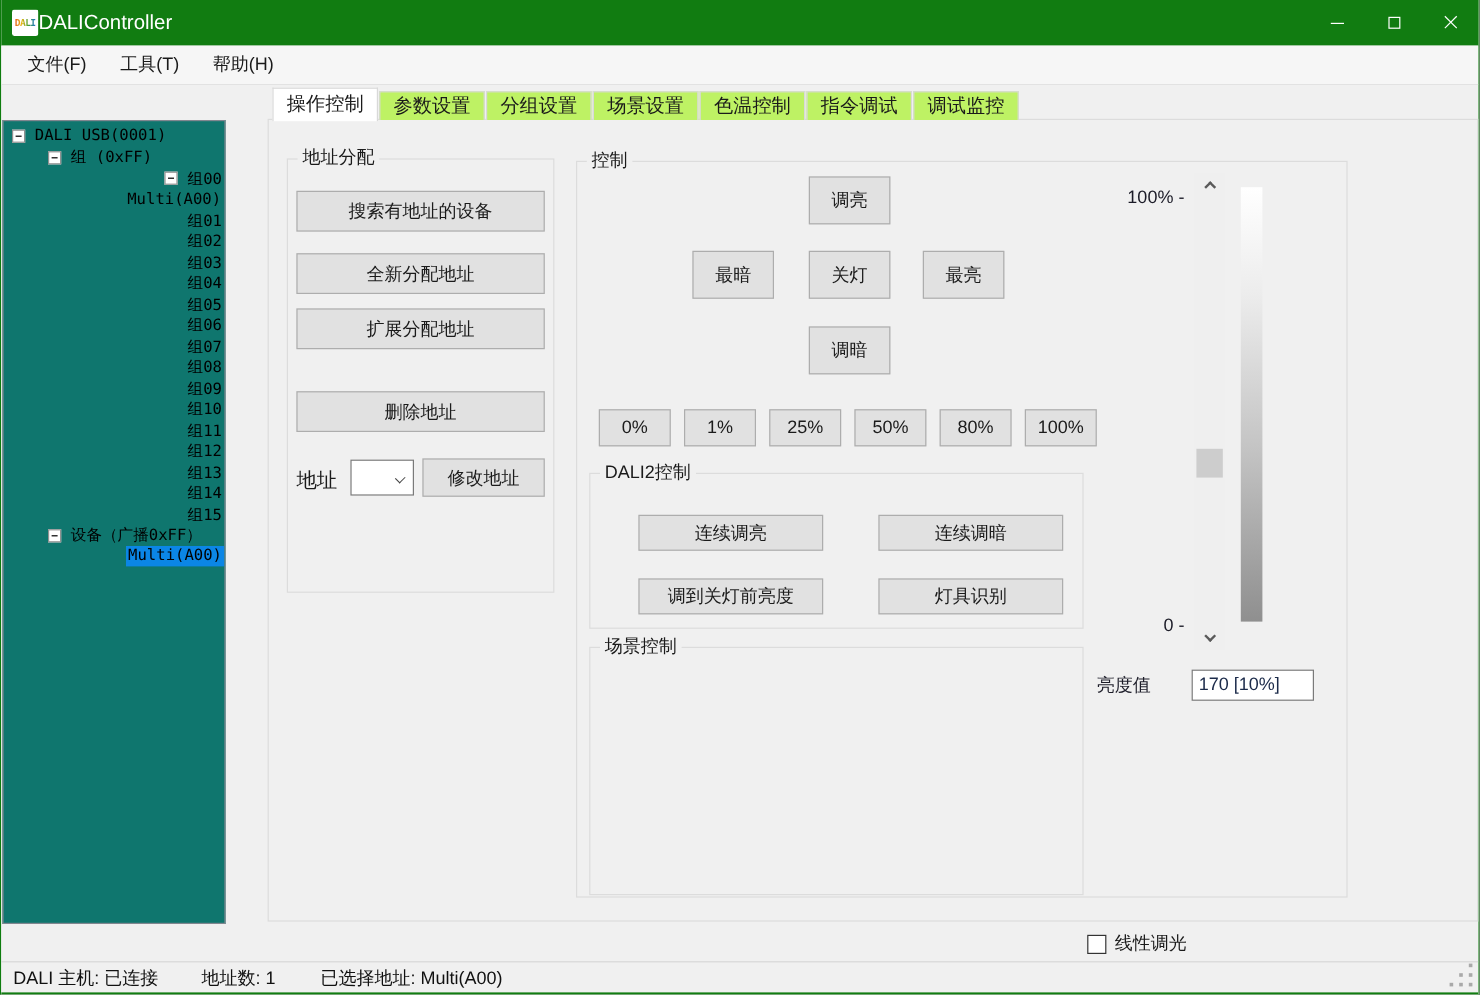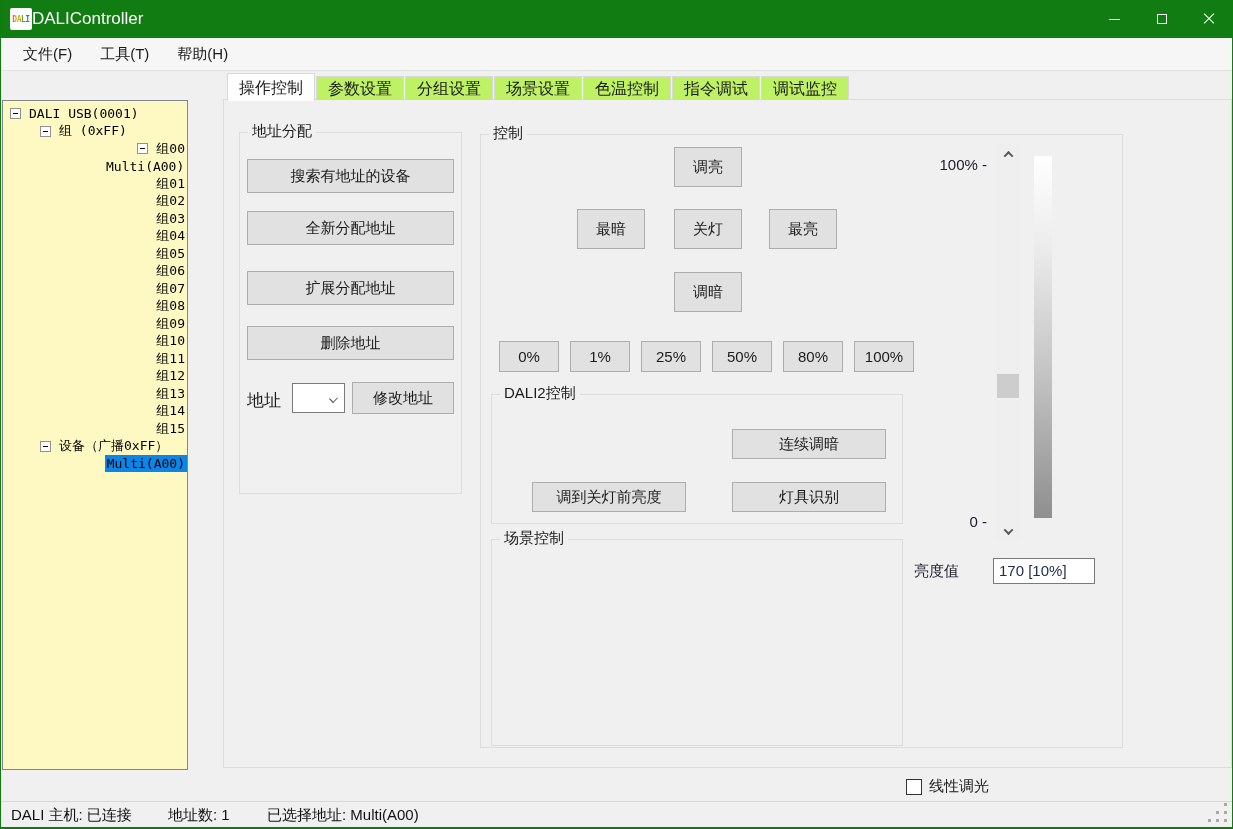--- a/index.html
+++ b/index.html
@@ -34,21 +34,21 @@
   
   .menubar{ position:absolute; top:38px; left:0; right:0; height:33px; background:#f6f6f6;
     border-bottom:1px solid #e2e2e2; display:flex; align-items:stretch; padding-left:8px; }
   .menu-item{ padding:0 14px; line-height:32px; font-size:15px; color:#1a1a1a; cursor:default;text-align:center; }
 
   
   .main{ position:absolute; top:71px; left:0; right:0; bottom:28px; background:#f0f0f0; }
 
   
   .tree-panel{ position:absolute; left:1px; top:29px; width:186px; height:670px;
-    background:#fef9c3; border:1px solid #828790; overflow:hidden; padding-top:4px;
+    background:#0f766e; border:1px solid #828790; overflow:hidden; padding-top:4px;
     font:13px "DejaVu Sans Mono", monospace; color:#000; }
   .tree-item{ height:17.5px; display:flex; align-items:center; white-space:nowrap; }
   .tree-item[data-depth="0"]{ padding-left:7px; }
   .tree-item[data-depth="1"]{ padding-left:37px; }
   .tree-item[data-depth="2"]{ padding-left:59px;justify-content:flex-end; }
   .tree-item[data-depth="3"]{ padding-left:84px; }
   .expander{ position:relative; width:11px; height:11px; border:1px solid #919191; background:#fff; flex:0 0 11px; }
   .expander::after{ content:''; position:absolute; left:2px; right:2px; top:4px; height:1px; background:#000; }
   .tree-item[data-exp="false"] .expander{ visibility:hidden; }
   .tlabel{ margin-left:6px; padding:1px 2px; }
@@ -242,21 +242,21 @@
         <div class="tab" data-active="false">调试监控</div>
     </div>
 
     <div class="tabpage">
 
       <div class="groupbox" style="left:15px; top:32px; width:223px; height:362px;">
         <div class="group-title">地址分配</div>
       </div>
       <div class="btn" style="left:23px; top:59px;  width:207px; height:34px;">搜索有地址的设备</div>
       <div class="btn" style="left:23px; top:111px; width:207px; height:34px;">全新分配地址</div>
-      <div class="btn" style="left:23px; top:171px; width:207px; height:34px;">扩展分配地址</div>
+      <div class="btn" style="left:23px; top:157px; width:207px; height:34px;">扩展分配地址</div>
       <div class="btn" style="left:23px; top:226px; width:207px; height:34px;">删除地址</div>
       <div class="addr-label">地址</div>
       <div class="combo">
         <span></span>
         <span class="chev"></span>
       </div>
       <div class="btn" style="left:128px; top:282px; width:102px; height:32px;">修改地址</div>
 
       <div class="groupbox" style="left:256px; top:34px; width:643px; height:614px;">
         <div class="group-title">控制</div>
@@ -272,20 +272,21 @@
           <div class="btn">1%</div>
           <div class="btn">25%</div>
           <div class="btn">50%</div>
           <div class="btn">80%</div>
           <div class="btn">100%</div>
       </div>
 
       <div class="groupbox" style="left:267px; top:294px; width:412px; height:130px;">
         <div class="group-title">DALI2控制</div>
       </div>
+      <div class="btn" style="left:308px; top:329px; width:154px; height:30px;">连续调亮</div>
       <div class="btn" style="left:508px; top:329px; width:154px; height:30px;">连续调暗</div>
       <div class="btn" style="left:308px; top:382px; width:154px; height:30px;">调到关灯前亮度</div>
       <div class="btn" style="left:508px; top:382px; width:154px; height:30px;">灯具识别</div>
 
       <div class="groupbox" style="left:267px; top:439px; width:412px; height:207px;">
         <div class="group-title">场景控制</div>
       </div>
 
       <div class="lbl-dark" style="left:690px; top:56px; width:73px; text-align:right;">100% -</div>
       <div class="vscroll">

